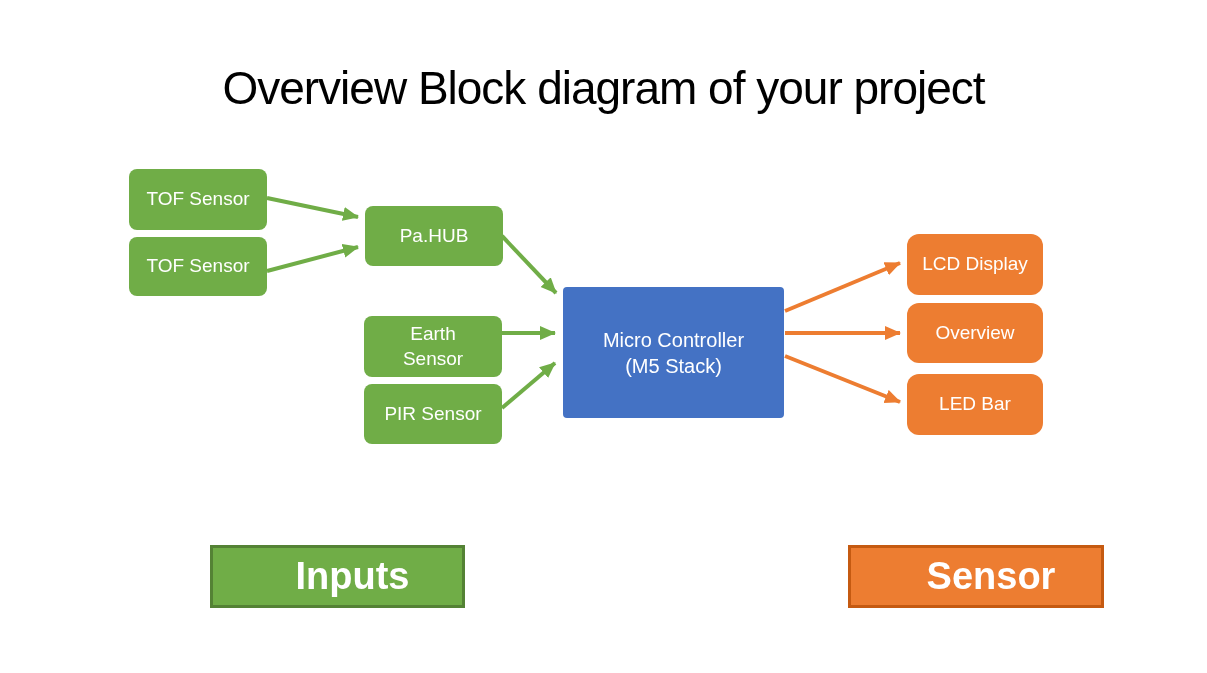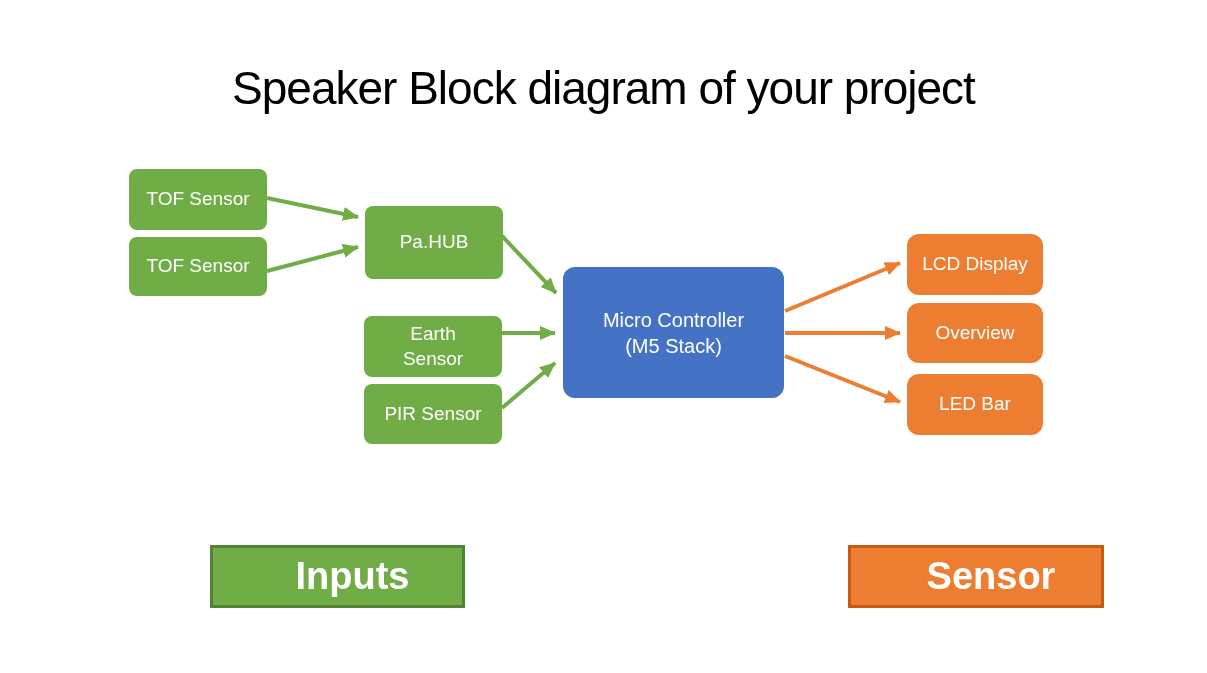--- a/index.html
+++ b/index.html
@@ -11,26 +11,26 @@
     position:absolute; left:0; right:0; top:62px; margin:0;
     text-align:center; font-size:46px; font-weight:500; color:#000;
     letter-spacing:-1px; line-height:1.15;
   }
   svg.wires { position:absolute; left:0; top:0; z-index:1; }
   .box {
     position:absolute; z-index:2; display:flex; align-items:center; justify-content:center;
     color:#fff; font-size:19px; line-height:1.3; text-align:center; white-space:pre-line;
   }
   .box.green  { background:#70AD47; border-radius:8px; }
-  .box.blue   { background:#4472C4; border-radius:12px; font-size:20px; }
+  .box.blue   { background:#4472C4; border-radius:4px; font-size:20px;margin-top:20px; }
   .box.orange { background:#ED7D31; border-radius:12px; }
 
   #tof1    { left:129px; top:169px; width:138px; height:61px; }
   #tof2    { left:129px; top:237px; width:138px; height:59px; }
-  #pahub   { left:365px; top:206px; width:138px; height:73px; }
+  #pahub   { left:365px; top:206px; width:138px; height:60px; }
   #earth   { left:364px; top:303px; width:138px; height:61px;margin-top:13px; }
   #pir     { left:364px; top:384px; width:138px; height:60px; }
   #mc      { left:563px; top:267px; width:221px; height:131px; }
   #lcd     { left:907px; top:234px; width:136px; height:61px; }
   #speaker { left:907px; top:303px; width:136px; height:60px; }
   #led     { left:907px; top:374px; width:136px; height:61px; }
 
   .legend {
     position:absolute; z-index:2; display:flex; align-items:center; justify-content:center;
     color:#fff; font-size:38px; font-weight:bold; box-sizing:border-box;padding-left:30px;
@@ -38,21 +38,21 @@
   #legend-inputs  { left:210px; top:545px; width:255px; height:63px;
                     background:#70AD47; border:3px solid #548235; }
   #legend-outputs { left:848px; top:545px; width:256px; height:63px;
                     background:#ED7D31; border:3px solid #C55A11; }
 </style>
 </head>
 <body>
 
 <div class="stage">
 
-  <h1 class="title">Speaker Block diagram of your project</h1>
+  <h1 class="title">Overview Block diagram of your project</h1>
 
   <svg class="wires" width="1207" height="673" viewBox="0 0 1207 673">
     <defs>
       <marker id="ah-green" markerUnits="userSpaceOnUse" markerWidth="20" markerHeight="16" refX="15" refY="7" orient="auto">
         <path d="M0,0 L16,7 L0,14 Z" fill="#70AD47"></path>
       </marker>
       <marker id="ah-orange" markerUnits="userSpaceOnUse" markerWidth="20" markerHeight="16" refX="15" refY="7" orient="auto">
         <path d="M0,0 L16,7 L0,14 Z" fill="#ED7D31"></path>
       </marker>
     </defs>

